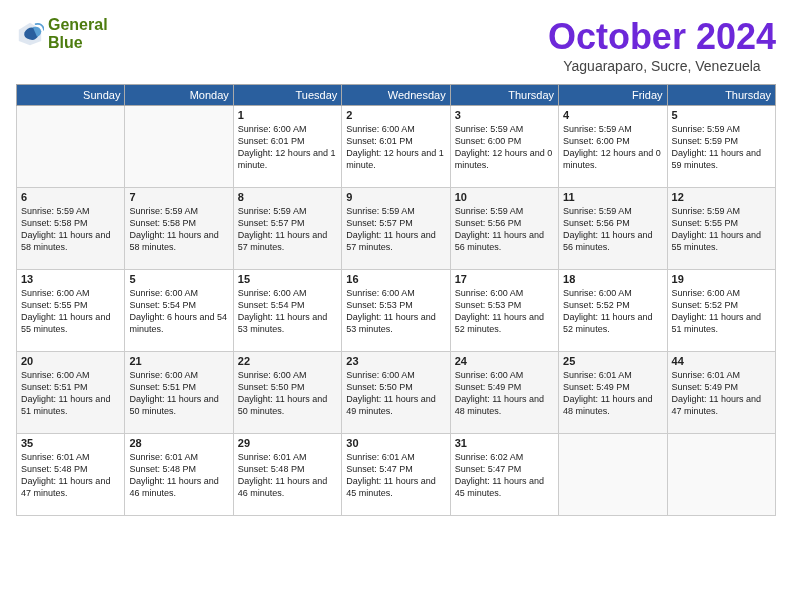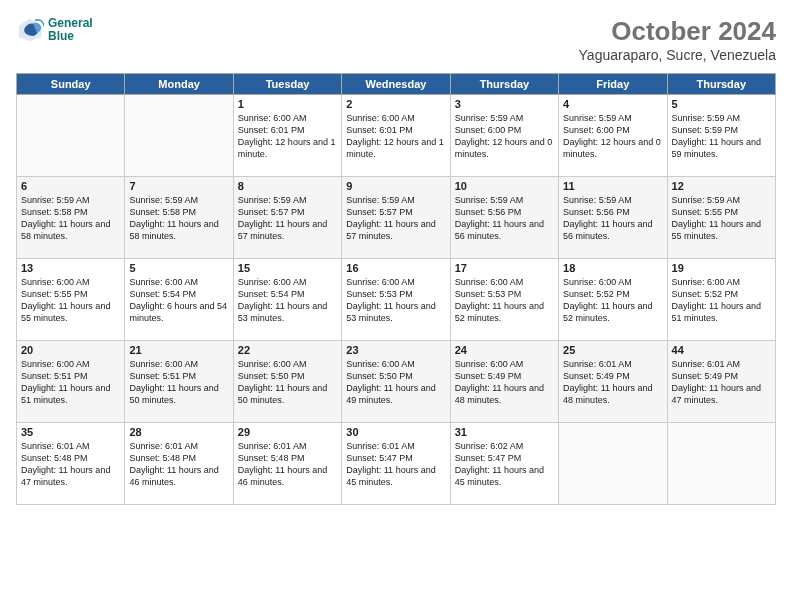--- a/index.html
+++ b/index.html
@@ -20,55 +20,55 @@
       justify-content: space-between;
       align-items: flex-start;
       margin-bottom: 10px;
     }
     .logo {
       display: flex;
       align-items: center;
       gap: 4px;
     }
     .logo-text {
-      font-size: 12px;
+      font-size: 16px;
       font-weight: bold;
-      color: #0f766e;
+      color: #4d7c0f;
       line-height: 1.1;
     }
     .logo-icon {
       width: 28px;
       height: 28px;
     }
     .title-block {
       text-align: right;
     }
     .month-title {
-      font-size: 26px;
+      font-size: 36px;
       font-weight: bold;
-      color: #737373;
+      color: #6d28d9;
     }
     .location {
       font-size: 14px;
       color: #444;
       text-align: center;
     }
     table {
       width: 100%;
       border-collapse: collapse;
       table-layout: fixed;
     }
     thead tr th {
       background: #2a5f9e;
       color: #fff;
       font-size: 11px;
-      font-weight: bold;
+      font-weight: normal;
       padding: 4px 4px;
       border: 1px solid #aaa;
-      text-align: center;
+      text-align: right;
     }
     tbody tr td {
       border: 1px solid #ccc;
       vertical-align: top;
       padding: 3px 4px;
       font-size: 9px;
       color: #222;
       height: 82px;
       background: #fff;
     }

